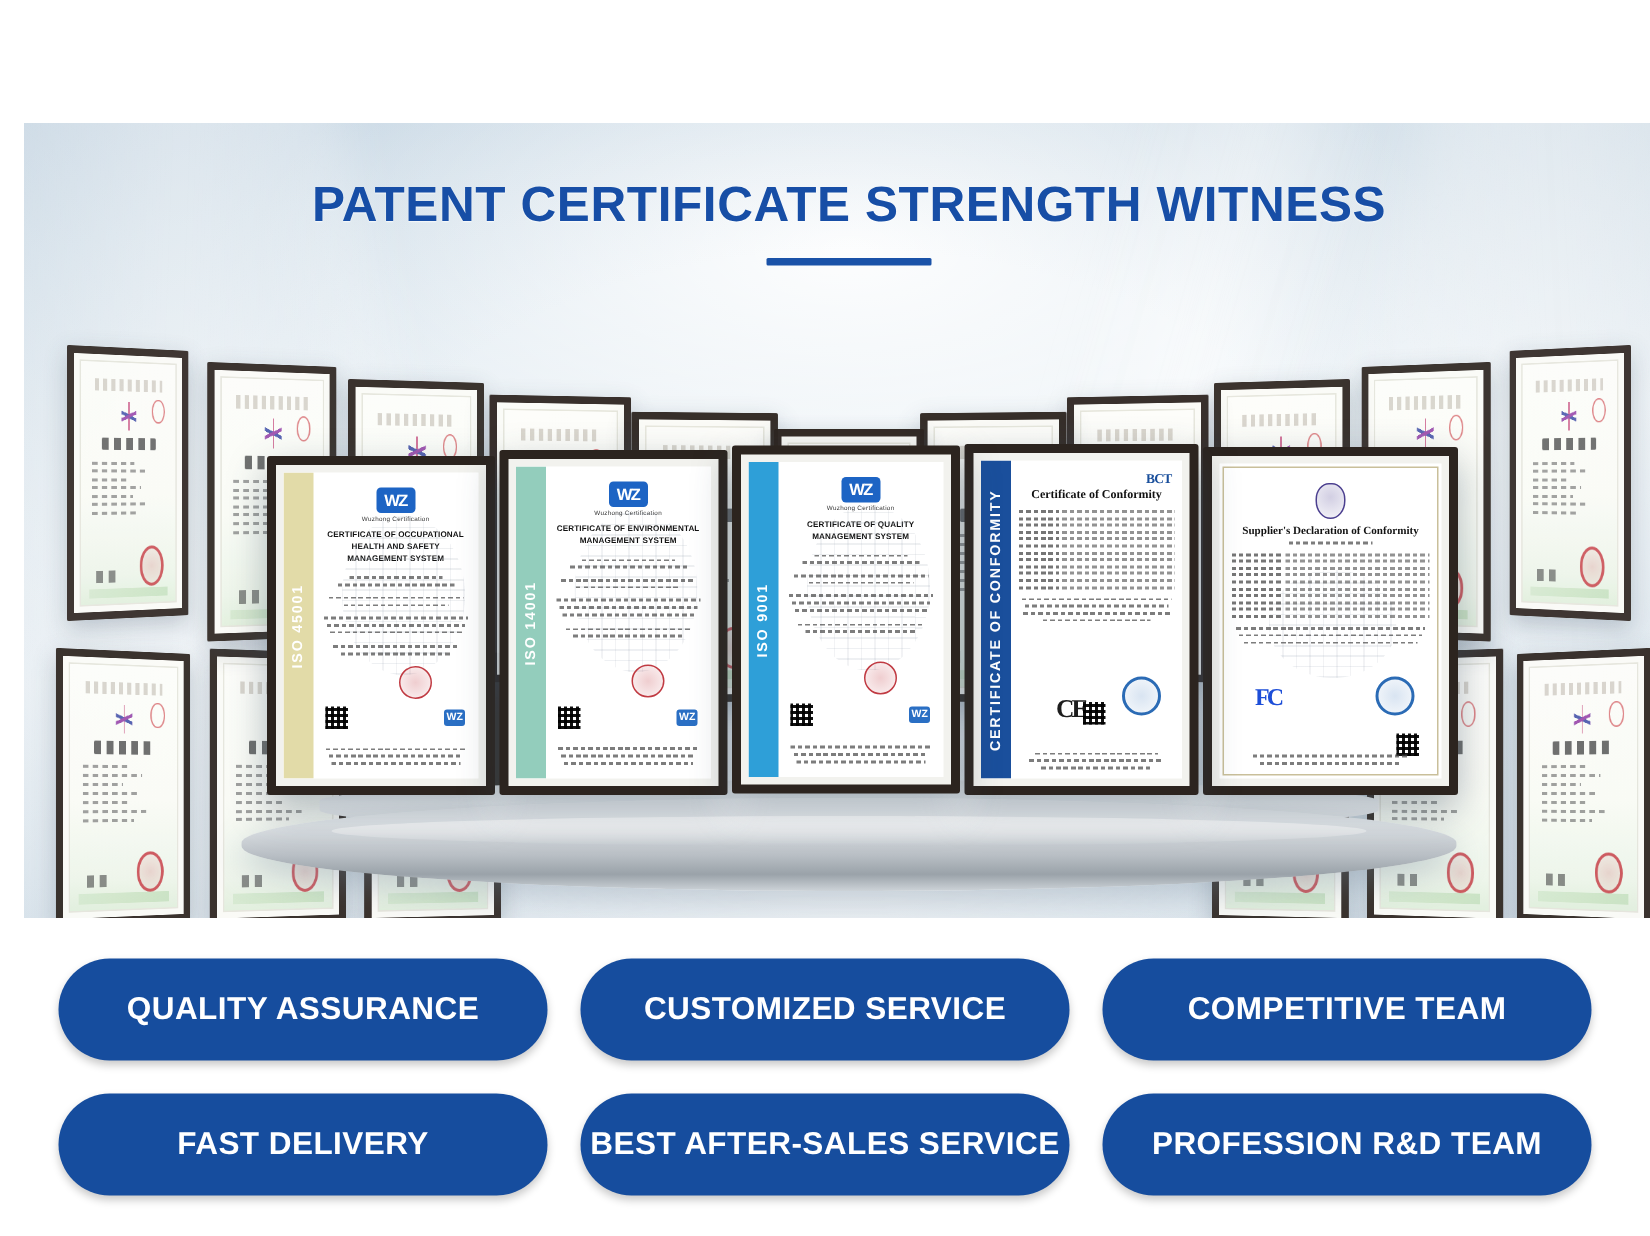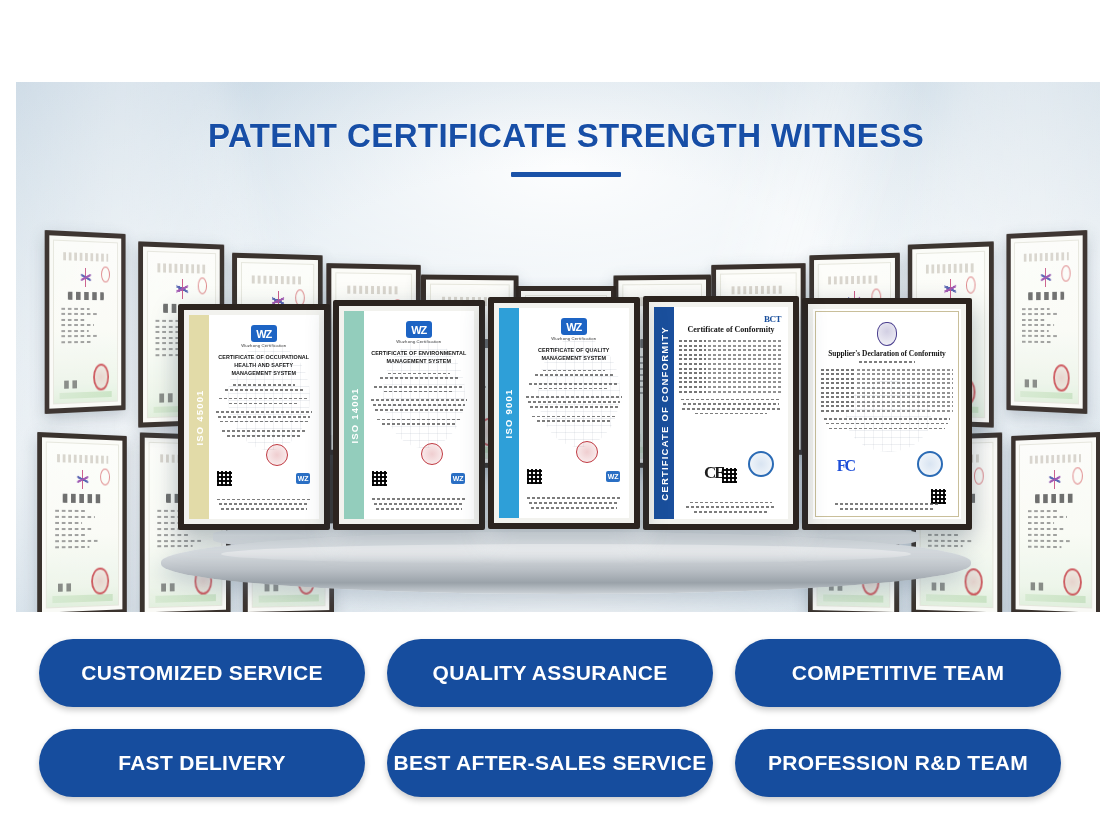--- a/index.html
+++ b/index.html
@@ -912,24 +912,24 @@
                 <div class="f-line" style="width:80%"></div>
               </div>
             </div>
           </div>
         </div>
       </div>
   </div>
 
   <div class="features" id="features">
       <div class="feature-btn">
-        <span>CUSTOMIZED SERVICE</span>
+        <span>QUALITY ASSURANCE</span>
       </div>
       <div class="feature-btn">
-        <span>QUALITY ASSURANCE</span>
+        <span>CUSTOMIZED SERVICE</span>
       </div>
       <div class="feature-btn">
         <span>COMPETITIVE TEAM</span>
       </div>
       <div class="feature-btn">
         <span>FAST DELIVERY</span>
       </div>
       <div class="feature-btn">
         <span>BEST AFTER-SALES SERVICE</span>
       </div>

